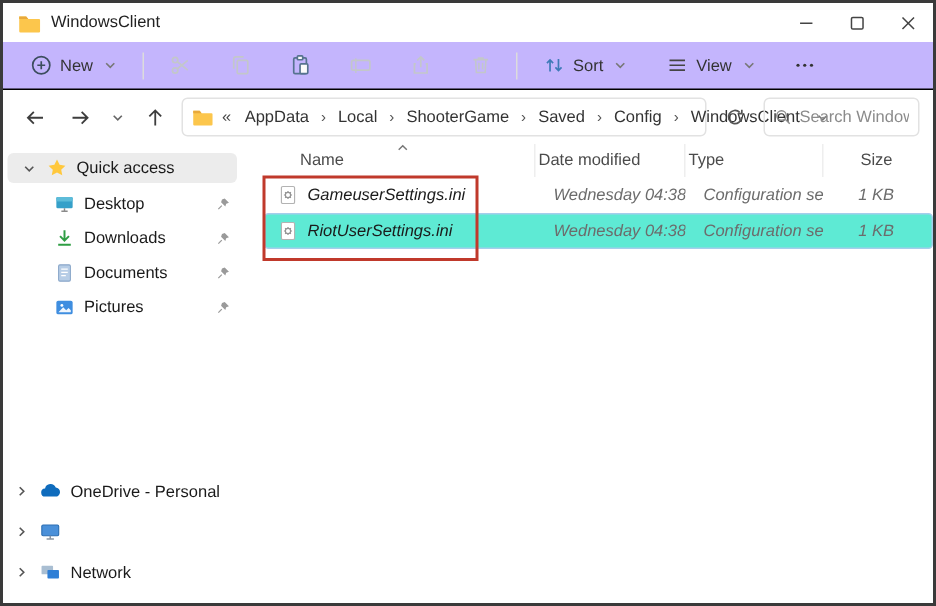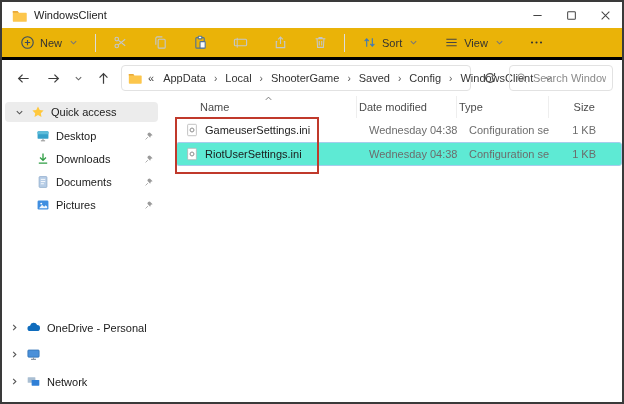--- a/index.html
+++ b/index.html
@@ -12,21 +12,21 @@
   .icon{ display:inline-flex; align-items:center; justify-content:center; flex:0 0 auto; }
   svg{ display:block; }
 
   
   .titlebar{ height:26px; display:flex; align-items:center; padding-left:10px; background:#fff; }
   .titlebar .title{ margin-left:7px; font-size:11px; color:#222; }
   .win-controls{ margin-left:auto; display:flex; height:100%; }
   .win-btn{ width:34px; height:100%; display:flex; align-items:center; justify-content:center; color:#444; cursor:default; }
 
   
-  .toolbar{ height:32px; display:flex; align-items:center; padding:0 12px; background:#eab308; border-bottom:3px solid #000000; gap:4px; }
+  .toolbar{ height:32px; display:flex; align-items:center; padding:0 12px; background:#c4b5fd; border-bottom:1px solid #000000; gap:4px; }
   .tb-btn{ display:flex; align-items:center; gap:5px; padding:4px 6px; border-radius:4px; color:#333; }
   .tb-icon{ width:26px; height:24px; display:flex; align-items:center; justify-content:center; border-radius:4px; }
   .tb-icon.disabled{ color:#c3c7ca; }
   .tb-icon.enabled{ color:#56738f; }
   .tb-sep{ width:1px; height:18px; background:#dcdcdc; margin:0 7px; }
   .chev{ color:#777; margin-left:2px; }
   .sort-glyph{ color:#3e7ab8; }
   .gap6{ width:6px; }
 
   
@@ -58,21 +58,21 @@
   .listhead{ display:flex; height:22px; align-items:center; color:#4b4b4b; position:relative; }
   .hcell{ display:flex; align-items:center; height:100%; padding-left:24px; position:relative; }
   .hcell + .hcell{ border-left:1px solid #eeeeee; padding-left:2px; }
   .col-name{ width:180px; }
   .col-date{ width:100px; }
   .col-type{ width:92px; }
   .col-size{ width:60px; justify-content:flex-end; padding-right:13px; }
   .sort-caret{ position:absolute; top:-2px; left:88px; color:#777; }
   .filerow{ display:flex; align-items:center; height:24px; border:1px solid transparent; border-radius:3px; }
   .filerow.selected{ border-color:#a6cdec; background:#5eead4; }
-  .fcell{ display:flex; align-items:center; height:100%; overflow:hidden; white-space:nowrap; }
+  .fcell{ display:flex; align-items:center; height:100%; overflow:hidden; white-space:nowrap;font-style:italic; }
   .fcell.name{ width:180px; padding-left:8px; gap:6px; color:#1b1b1b; }
   .fcell.date{ width:100px; padding-left:12px; color:#6c6c6c; }
   .fcell.type{ width:92px; padding-left:12px; color:#6c6c6c; }
   .fcell.size{ width:60px; justify-content:flex-end; padding-right:13px; color:#6c6c6c; }
 
   .annotation-box{ position:absolute; left:173px; top:115px; width:144px; height:57px; border:2px solid #c0392b; pointer-events:none; }
 </style>
 </head>
 <body>
 

